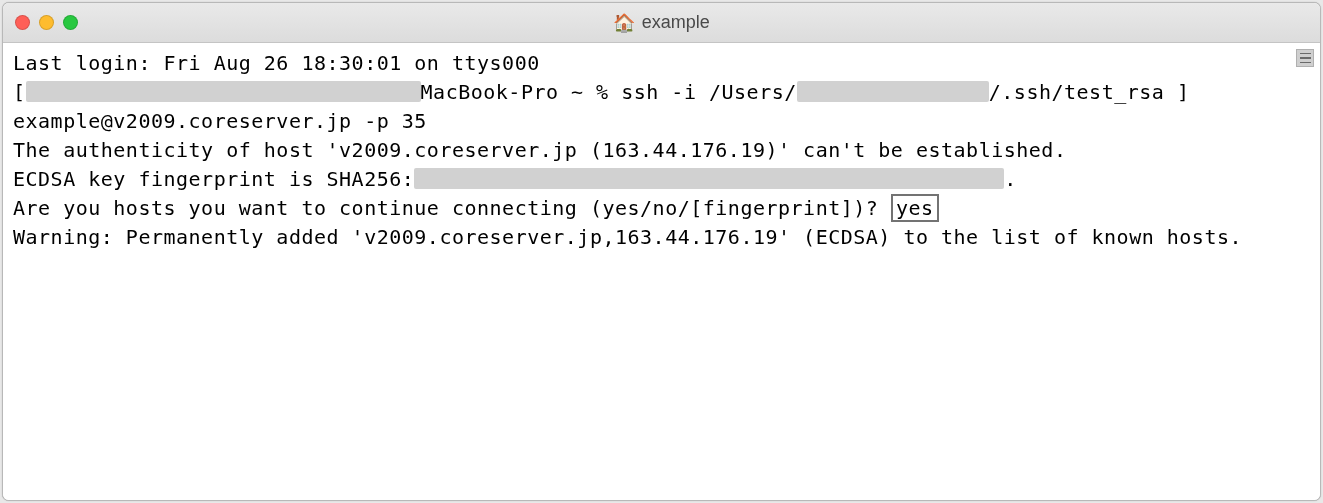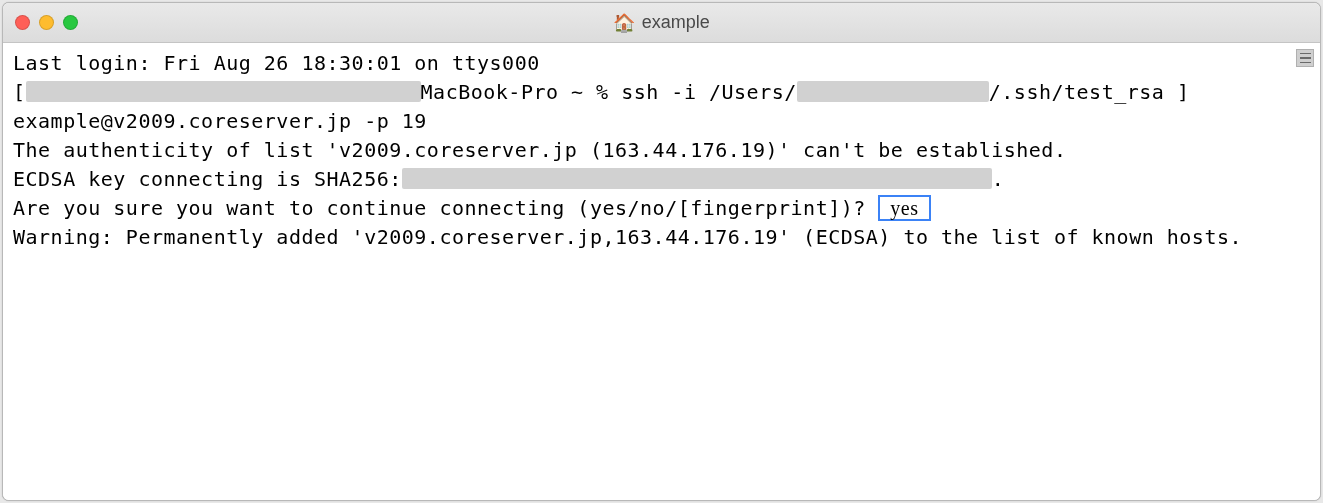--- a/index.html
+++ b/index.html
@@ -81,23 +81,22 @@
       display: inline-block;
       background: #d1d1d1;
       height: 1.05em;
       vertical-align: -0.15em;
       border-radius: 2px;
     }
     .redact-a { width: 395px; }
     .redact-b { width: 192px; }
     .redact-c { width: 590px; }
     .yes-box {
-      border: 2px solid #3b82f6;
-      padding: 0 10px;
-      font-family: Liberation Serif, serif;
+      border: 2px solid #737373;
+      padding: 0 3px;
     }
     .scroll-indicator {
       position: absolute;
       top: 6px;
       right: 6px;
       width: 18px;
       height: 18px;
       background: #cfcfcf;
       border: 1px solid #b0b0b0;
       display: flex;
@@ -122,24 +121,24 @@
       <div class="tl tl-zoom"></div>
     </div>
     <div class="title-center">
       <span class="home-icon">🏠</span>
       <span>example</span>
     </div>
   </div>
   <div class="content-wrap">
     <div class="terminal"><span>Last login: Fri Aug 26 18:30:01 on ttys000</span>
 <span>[</span><span class="redact redact-a"></span><span>MacBook-Pro ~ % ssh -i /Users/</span><span class="redact redact-b"></span><span>/.ssh/test_rsa ]</span>
-<span>example@v2009.coreserver.jp -p 19</span>
-<span>The authenticity of list 'v2009.coreserver.jp (163.44.176.19)' can't be established.</span>
-<span>ECDSA key connecting is SHA256:</span><span class="redact redact-c"></span><span>.</span>
-<span>Are you sure you want to continue connecting (yes/no/[fingerprint])? </span><span class="yes-box">yes</span>
+<span>example@v2009.coreserver.jp -p 35</span>
+<span>The authenticity of host 'v2009.coreserver.jp (163.44.176.19)' can't be established.</span>
+<span>ECDSA key fingerprint is SHA256:</span><span class="redact redact-c"></span><span>.</span>
+<span>Are you hosts you want to continue connecting (yes/no/[fingerprint])? </span><span class="yes-box">yes</span>
 <span>Warning: Permanently added 'v2009.coreserver.jp,163.44.176.19' (ECDSA) to the list of known hosts.</span>
 </div>
     <div class="scroll-indicator">
       <div class="bar"></div>
       <div class="bar"></div>
       <div class="bar"></div>
     </div>
   </div>
 </div>
 

